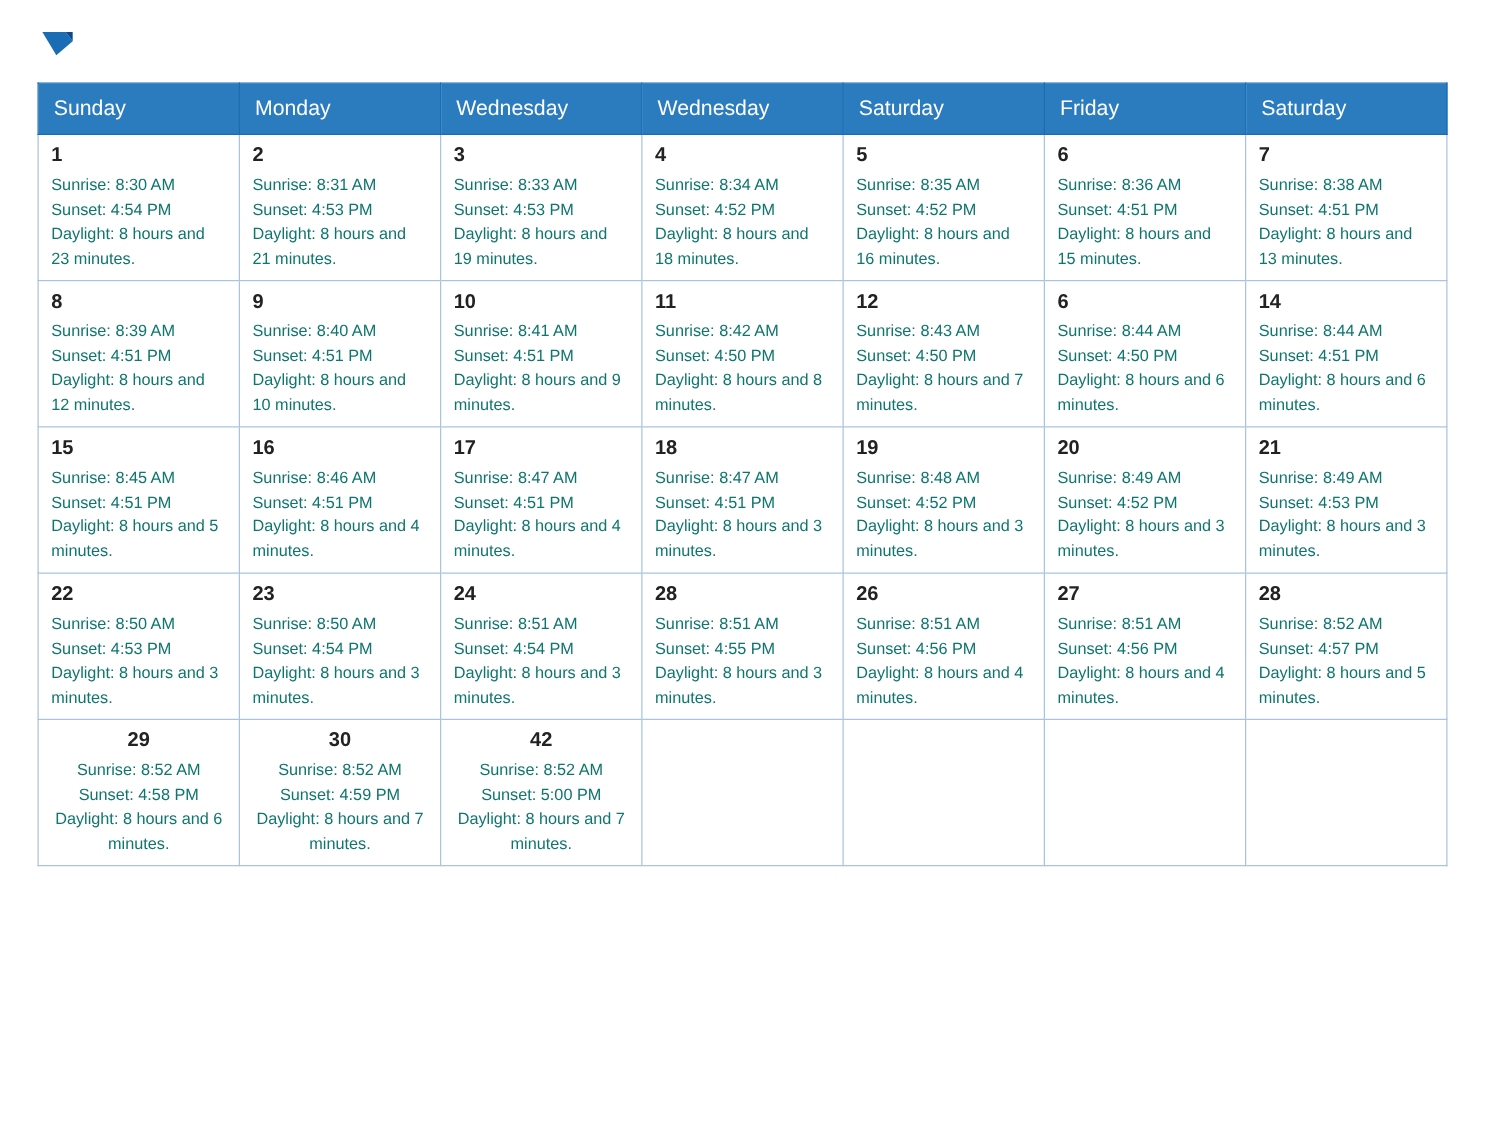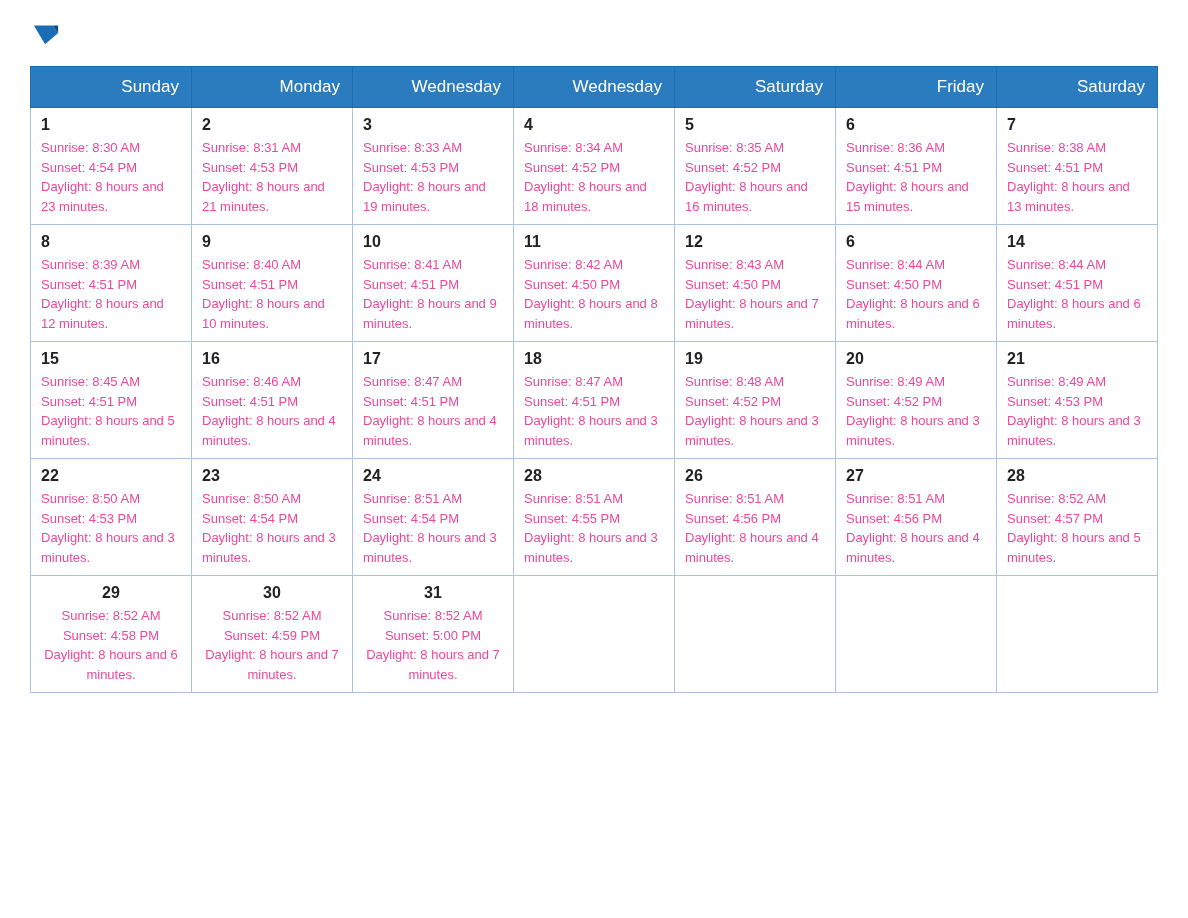--- a/index.html
+++ b/index.html
@@ -49,42 +49,42 @@
       width: 100%;
       border-collapse: collapse;
       border: 1px solid #1a6db5;
     }
     .calendar-table th {
       background-color: #2b7bbf;
       color: #fff;
       font-size: 17px;
       font-weight: normal;
       padding: 10px 12px;
-      text-align: right;
+      text-align: left;
       border: 1px solid #1a6db5;
     }
     .calendar-table td {
       vertical-align: top;
       padding: 8px 10px;
       border: 1px solid #aac4e0;
       font-size: 13px;
       color: #333;
       width: 14.28%;
     }
     .day-number {
       font-size: 16px;
       font-weight: bold;
       color: #222;
       display: block;
       margin-bottom: 4px;
     }
     .day-info {
       font-size: 13px;
       line-height: 1.5;
-      color: #ec4899;
+      color: #0f766e;
     }
     .empty-cell {
       background: #fff;
     }
     tr.week-row td {
       height: 110px;
     }
     tr.last-row td {
       height: 100px;
       text-align: center;
@@ -250,21 +250,21 @@
       <tr class="last-row">
         <td>
         <span class="day-number">29</span>
         <span class="day-info">Sunrise: 8:52 AM<br>Sunset: 4:58 PM<br>Daylight: 8 hours and 6 minutes.</span>
       </td>
         <td>
         <span class="day-number">30</span>
         <span class="day-info">Sunrise: 8:52 AM<br>Sunset: 4:59 PM<br>Daylight: 8 hours and 7 minutes.</span>
       </td>
         <td>
-        <span class="day-number">31</span>
+        <span class="day-number">42</span>
         <span class="day-info">Sunrise: 8:52 AM<br>Sunset: 5:00 PM<br>Daylight: 8 hours and 7 minutes.</span>
       </td>
         <td class="empty-cell"></td>
         <td class="empty-cell"></td>
         <td class="empty-cell"></td>
         <td class="empty-cell"></td>
       </tr>
     </tbody>
 </table>
 

